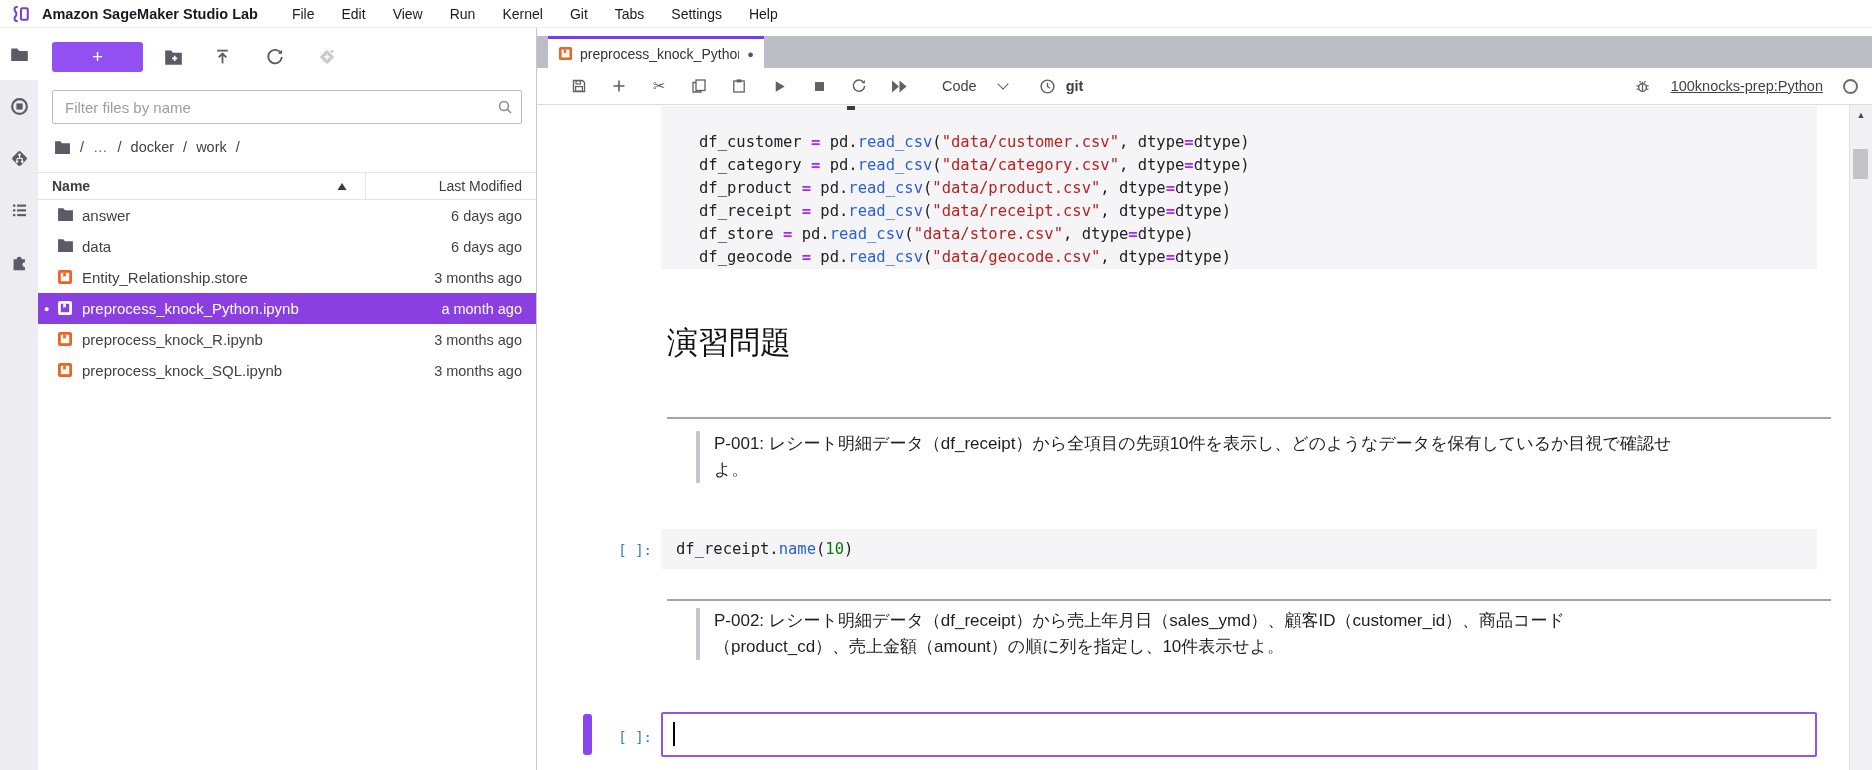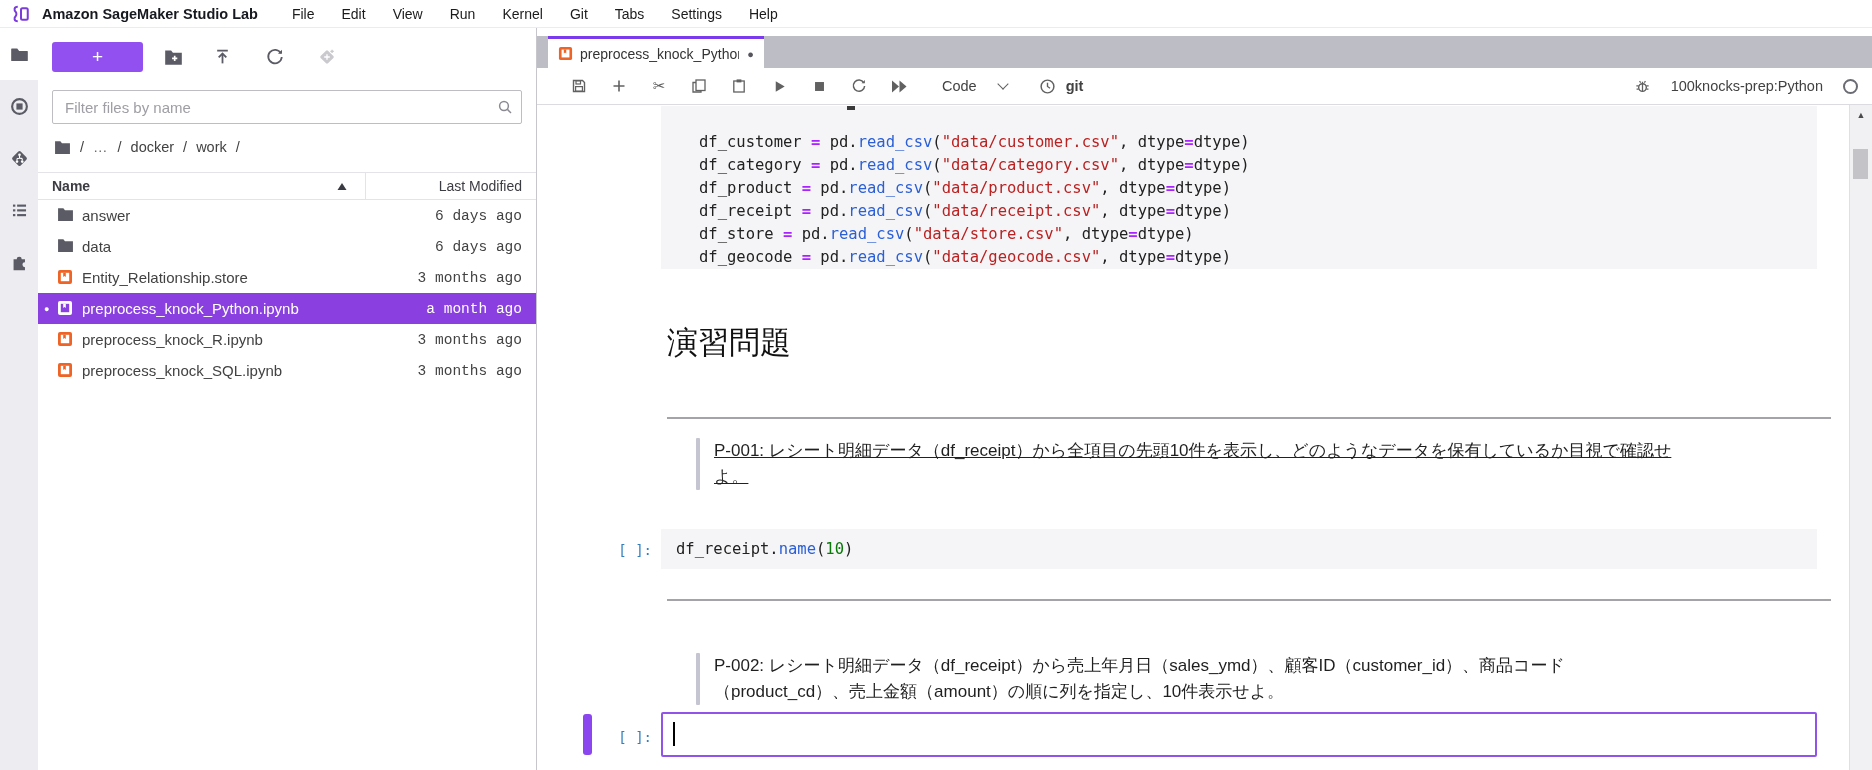--- a/index.html
+++ b/index.html
@@ -39,21 +39,21 @@
                     border-top:1px solid #e4e4e8; border-bottom:1px solid #e4e4e8; font-size:14px; }
   .lh-name { position:absolute; left:14px; top:5px; font-weight:bold; color:#3c3c43; }
   .lh-sort { position:absolute; left:299px; top:9px; }
   .lh-divider { position:absolute; left:327px; top:0; bottom:0; width:1px; background:#e4e4e8; }
   .lh-mod { position:absolute; right:14px; top:5px; color:#3c3c43; }
   .file-list { position:absolute; left:0; top:172px; width:100%; list-style:none; }
   .file-row { height:31px; display:flex; align-items:center; padding-left:6px; cursor:pointer; font-size:15px; color:#424242;}
   .file-row .dot { width:13px; font-size:9px; color:#fff; flex:none; }
   .file-row .ficon { width:17px; height:17px; flex:none; margin-right:8px; }
   .file-row .fname { flex:1; white-space:nowrap; overflow:hidden; }
-  .file-row .fdate { margin-right:14px; font-size:14.5px; color:#424242;font-family:Liberation Mono, monospace; }
+  .file-row .fdate { margin-right:14px; font-size:14.5px; color:#424242; }
   .file-row.selected { background:#8a3fe0; color:#fff; --nbfill:#ffffff; --nbin:#8a3fe0; }
   .file-row.selected .fname, .file-row.selected .fdate { color:#fff; font-weight:500; }
 
   
   .content { position:absolute; top:28px; left:537px; right:0; bottom:0; background:#fff; }
   .tabbar { position:relative; height:40px; background:#fff; }
   .tab-band { position:absolute; left:0; right:0; top:8px; height:32px; background:#bdbdc6; }
   .tab { position:absolute; left:11px; top:8px; width:216px; height:32px; background:#fff;
          border-top:3px solid #7c3aed; display:flex; align-items:center; padding:0 10px; gap:7px; cursor:pointer;}
   .tab-title { font-size:14px; color:#333; white-space:nowrap; overflow:hidden; max-width:200px; }
@@ -64,37 +64,37 @@
   .tb-btn { background:none; border:none; width:18px; height:18px; display:flex; align-items:center; justify-content:center;
             color:#616161; cursor:pointer; font-size:15px; padding:0; }
   .tb-run { font-size:13px; } .tb-stop { font-size:12px; }
   .mode-select { display:flex; align-items:center; gap:22px; margin-left:12px; cursor:pointer; }
   .mode-label { font-size:14.5px; color:#424242; }
   .chev { width:8px; height:8px; border-right:1.6px solid #616161; border-bottom:1.6px solid #616161;
           transform:rotate(45deg); margin-top:-4px; }
   .git-group { display:flex; align-items:center; gap:10px; margin-left:10px; }
   .git-label { font-size:14.5px; font-weight:bold; color:#424242; }
   .tb-right { margin-left:auto; display:flex; align-items:center; gap:20px; }
-  .kernel-name { font-size:14.5px; color:#424242; cursor:pointer; }
+  .kernel-name { font-size:14.5px; color:#424242; cursor:pointer;text-decoration:underline; }
   .kernel-status { width:15px; height:15px; border:2px solid #6b6b74; border-radius:50%; cursor:pointer; }
 
   
   .notebook { position:absolute; top:77px; left:0; right:0; bottom:0; background:#fff; overflow:hidden; }
   .code-cell { position:absolute; background:#f5f5f7; }
   .cell1 { left:124px; top:1px; width:1156px; height:163px; padding:25px 16px 8px 38px; overflow:hidden; }
   .clip-frag { position:absolute; left:186px; top:0; width:8px; height:4px; background:#3a3a3a; }
   .cm-line { font-family:"DejaVu Sans Mono","Liberation Mono",monospace; font-size:15.5px; line-height:23px; white-space:pre; }
   .tok-p { color:#212121; } .tok-o { color:#aa22ff; font-weight:bold; }
   .tok-f { color:#2a5fd5;margin-top:36px; } .tok-s { color:#ba2121; } .tok-n { color:#097a09; }
 
   .md-heading { position:absolute; left:130px; top:217px; font-size:31px; font-weight:500; color:#111; }
   .md-hr { position:absolute; left:130px; width:1164px; height:0; border-top:2px solid #a4a4a8; }
   .hr1 { top:312px; } .hr2 { top:494px; }
   .bq { position:absolute; left:159px; display:flex; }
-  .bq1 { top:333px;text-decoration:underline; } .bq2 { top:548px; }
+  .bq1 { top:326px; } .bq2 { top:503px; }
   .bq-bar { width:4px; background:#c5c5d2; border-radius:1px; flex:none; margin-right:14px; }
   .bq-text { width:1100px; font-size:17px; line-height:26px; color:#1f1f1f; white-space:pre-wrap; }
 
   .prompt { position:absolute; left:45px; width:70px; text-align:right;
             font-family:"DejaVu Sans Mono","Liberation Mono",monospace; font-size:14px; color:#307fc1; }
   .prompt2 { top:437px; } .prompt3 { top:624px; }
   .cell2 { left:124px; top:424px; width:1156px; height:40px; padding:9px 10px 0 15px; }
 
   .collapser { position:absolute; left:46px; top:609px; width:9px; height:41px; background:#8b46f0; border-radius:3px; cursor:pointer; }
   .active-input { position:absolute; left:124px; top:607px; width:1156px; height:45px; background:#fff;

